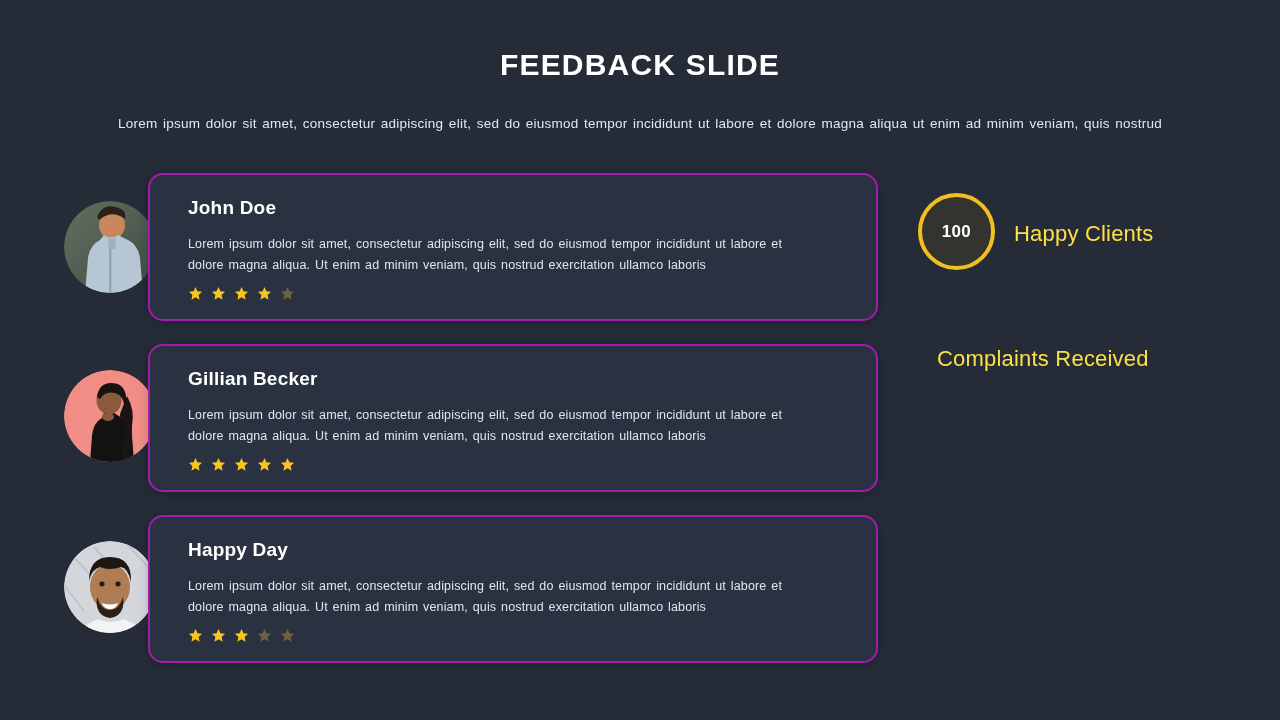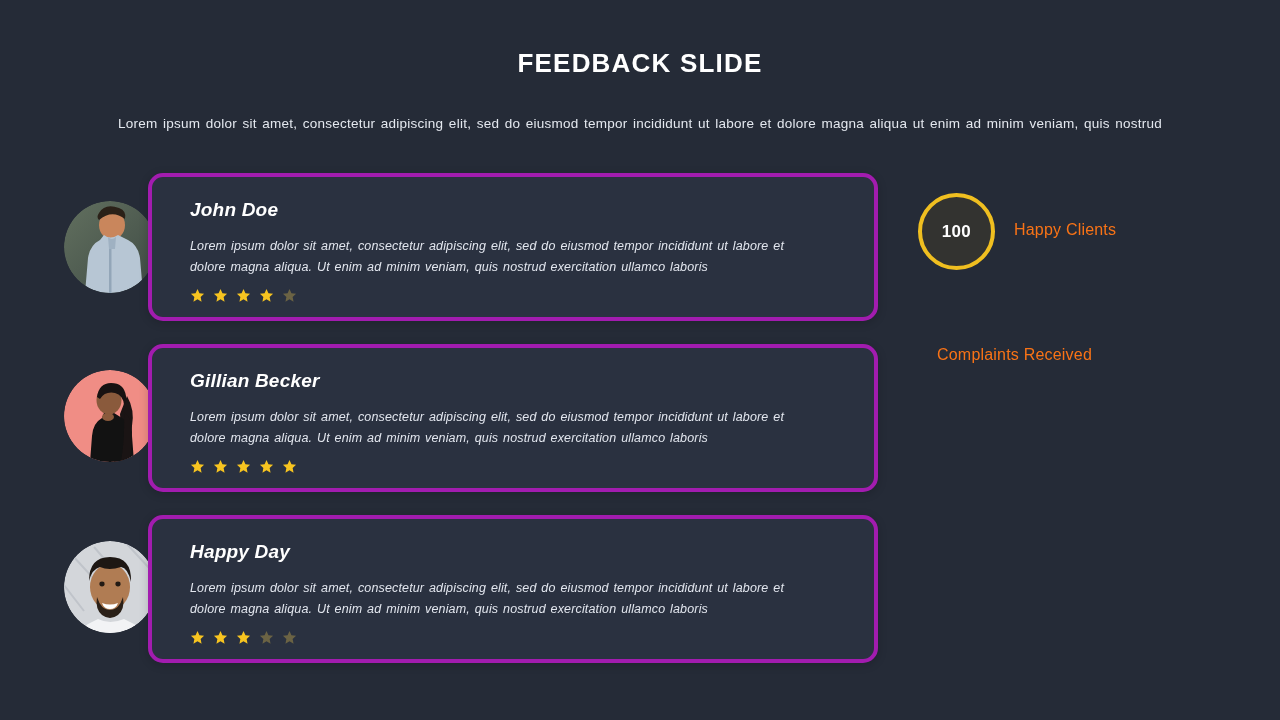--- a/index.html
+++ b/index.html
@@ -24,21 +24,21 @@
     background: #252b37;
   }
 
   
   .title {
     position: absolute;
     top: 48px;
     left: 0;
     width: 1280px;
     text-align: center;
-    font-size: 26px;
+    font-size: 30px;
     font-weight: bold;
     letter-spacing: 1.2px;
     color: #ffffff;
   }
 
   .subtitle {
     position: absolute;
     top: 116px;
     left: 0;
     width: 1280px;
@@ -80,26 +80,25 @@
 
   .avatar svg { display: block; width: 92px; height: 92px; }
 
   .card {
     position: absolute;
     left: 84px;
     top: 0;
     width: 730px;
     height: 148px;
     background: #2a3140;
-    border: 4px solid #a21caf;
+    border: 2px solid #a21caf;
     border-radius: 15px;
     box-shadow: 0 2px 10px rgba(0,0,0,0.18);
     padding: 22px 30px 16px 38px;
     z-index: 2;
-    font-style: italic;
   }
 
   .card-name {
     font-size: 19px;
     font-weight: bold;
     color: #ffffff;
     letter-spacing: 0.2px;
     margin-bottom: 15px;
   }
 
@@ -157,22 +156,22 @@
   .stat-value {
     font-size: 17px;
     font-weight: bold;
     color: #ffffff;
     letter-spacing: 0.3px;
   }
 
   .stat-label {
     margin-left: 19px;
     margin-top: 28px;
-    font-size: 16px;
-    color: #f97316;
+    font-size: 22px;
+    color: #fde047;
     letter-spacing: 0.2px;
     white-space: nowrap;
   }
 </style>
 </head>
 <body>
 
 <div class="slide">
 
   <div class="title">FEEDBACK SLIDE</div>

